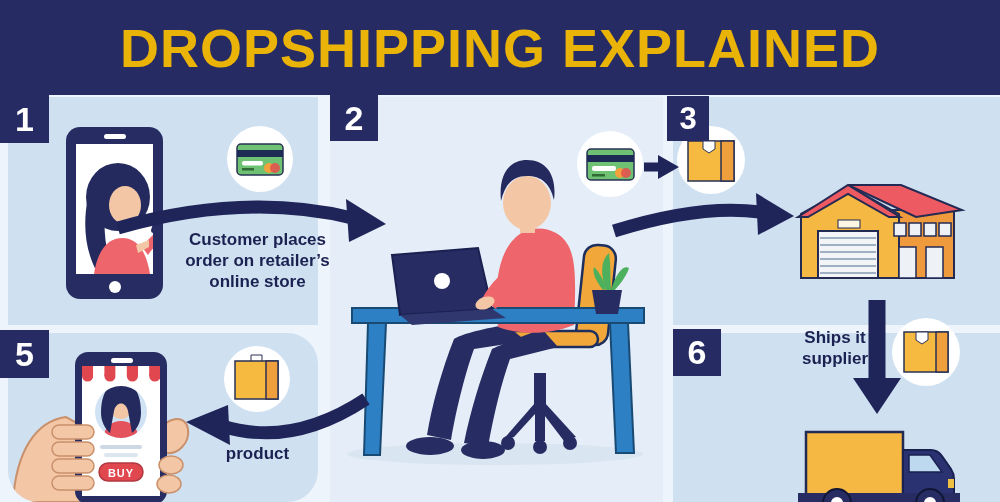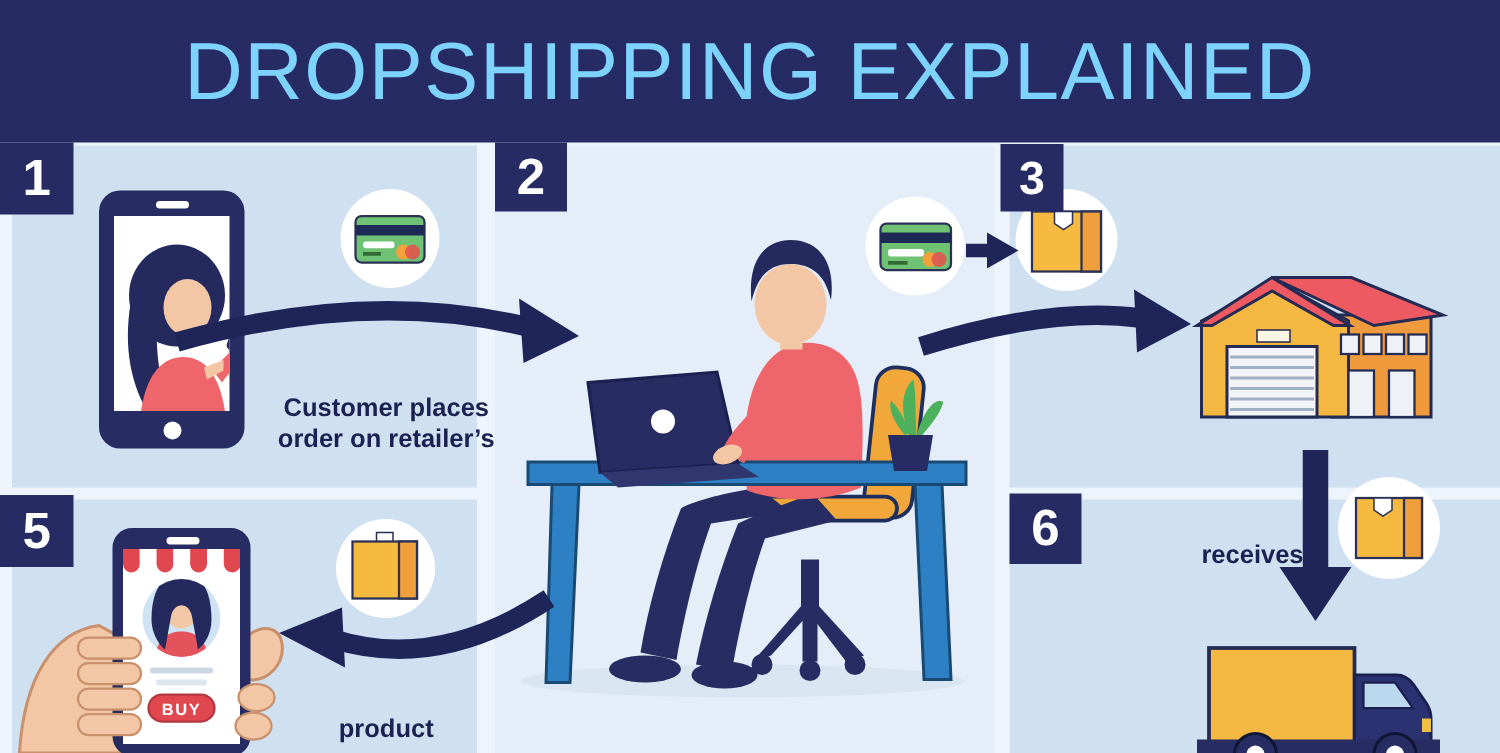--- a/index.html
+++ b/index.html
@@ -1,27 +1,27 @@
 <!DOCTYPE html>
 <html><head>
 <meta charset="utf-8">
 <style>
   html,body{margin:0;padding:0;background:#eef4fb;}
   .canvas{position:relative;width:1000px;height:502px;overflow:hidden;
           font-family:"Liberation Sans",sans-serif;background:#eef4fb;}
   .header{position:absolute;left:0;top:0;width:1000px;height:95px;background:#272b63;
           display:flex;align-items:center;justify-content:center;z-index:2;}
-  .header h1{margin:0;color:#7dd3fc;font-size:54px;font-weight:normal;letter-spacing:1px;}
+  .header h1{margin:0;color:#eab308;font-size:54px;font-weight:bold;letter-spacing:1px;}
   .panel{position:absolute;background:#cfe0f1;overflow:hidden;z-index:1;}
   .panel.center{background:#e5eef8;}
   .panel svg{position:absolute;left:0;top:0;}
   .num{position:absolute;background:#272b63;color:#ffffff;display:flex;align-items:center;
        justify-content:center;font-size:34px;font-weight:bold;z-index:6;}
   .caption{position:absolute;color:#1b2150;font-size:17px;font-weight:bold;line-height:1.24;
-           text-align:center;z-index:6;margin-top:32px;}
+           text-align:center;z-index:6;}
   .caption span{display:block;}
   .overlay{position:absolute;left:0;top:0;z-index:5;pointer-events:none;}
 </style>
 </head>
 <body>
 
 <div class="canvas">
 
   <div class="header">
     <h1>DROPSHIPPING EXPLAINED</h1>
@@ -152,21 +152,21 @@
         <rect x="221" y="126" width="12" height="13" fill="#eef2f7" stroke="#232a54" stroke-width="1.5"></rect>
         <rect x="236" y="126" width="12" height="13" fill="#eef2f7" stroke="#232a54" stroke-width="1.5"></rect>
         <rect x="251" y="126" width="12" height="13" fill="#eef2f7" stroke="#232a54" stroke-width="1.5"></rect>
         <rect x="266" y="126" width="12" height="13" fill="#eef2f7" stroke="#232a54" stroke-width="1.5"></rect>
         <rect x="226" y="150" width="17" height="31" fill="#eef2f7" stroke="#232a54" stroke-width="1.5"></rect>
         <rect x="253" y="150" width="17" height="31" fill="#eef2f7" stroke="#232a54" stroke-width="1.5"></rect>
       </g>
     </svg>
   </div>
 
-  <div class="panel" style="left:8px;top:333px;width:310px;height:169px;">
+  <div class="panel" style="left:8px;top:333px;width:310px;height:169px;border-radius:31px;">
     <svg width="310" height="169" viewBox="0 0 310 169">
       <g>
         <path d="M5,169 C8,118 28,88 58,84 L78,95 L78,169 Z" fill="#f3c7a5" stroke="#c9906b" stroke-width="2"></path>
         <path d="M150,100 C160,82 178,82 180,96 C182,110 170,122 157,120 Z" fill="#f3c7a5" stroke="#c9906b" stroke-width="2"></path>
       </g>
       <g>
         <rect x="67" y="19" width="92" height="152" rx="13" fill="#272d63"></rect>
         <rect x="103" y="25" width="22" height="5" rx="2.5" fill="#ffffff"></rect>
         <rect x="74" y="33" width="78" height="130" fill="#ffffff"></rect>
         <clipPath id="awn">
@@ -274,21 +274,23 @@
 
   <div class="num" style="left:0;top:95px;width:49px;height:48px;">1</div>
   <div class="num" style="left:330px;top:95px;width:48px;height:46px;">2</div>
   <div class="num" style="left:667px;top:96px;width:42px;height:45px;font-size:31px;">3</div>
   <div class="num" style="left:0;top:330px;width:49px;height:48px;">5</div>
   <div class="num" style="left:673px;top:329px;width:48px;height:47px;">6</div>
 
   <div class="caption" style="left:155px;top:229px;width:205px;">
     <span>Customer places</span>
     <span>order on retailer’s</span>
+    <span>online store</span>
   </div>
   <div class="caption" style="left:770px;top:327px;width:130px;">
-    <span>receives</span>
+    <span>Ships it</span>
+    <span>supplier</span>
   </div>
   <div class="caption" style="left:175px;top:443px;width:165px;">
     <span>product</span>
   </div>
 
 </div>
 
 </body></html>

